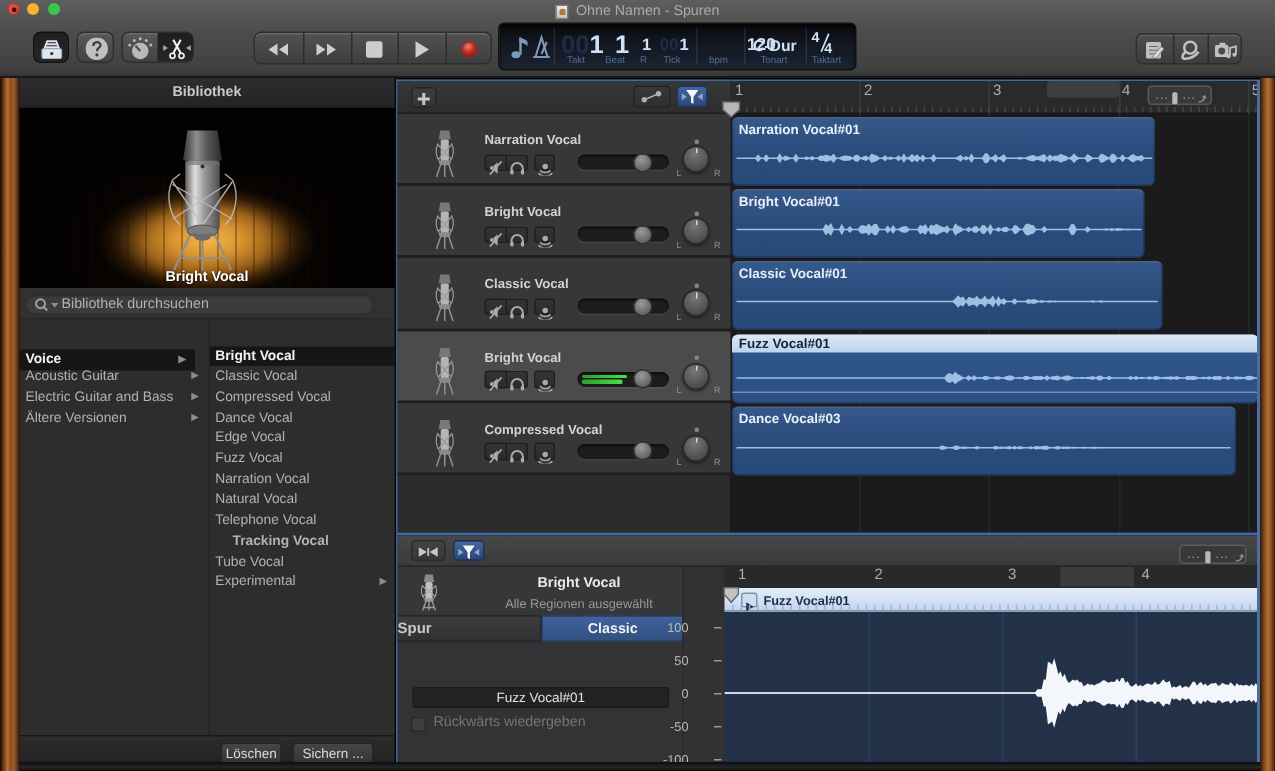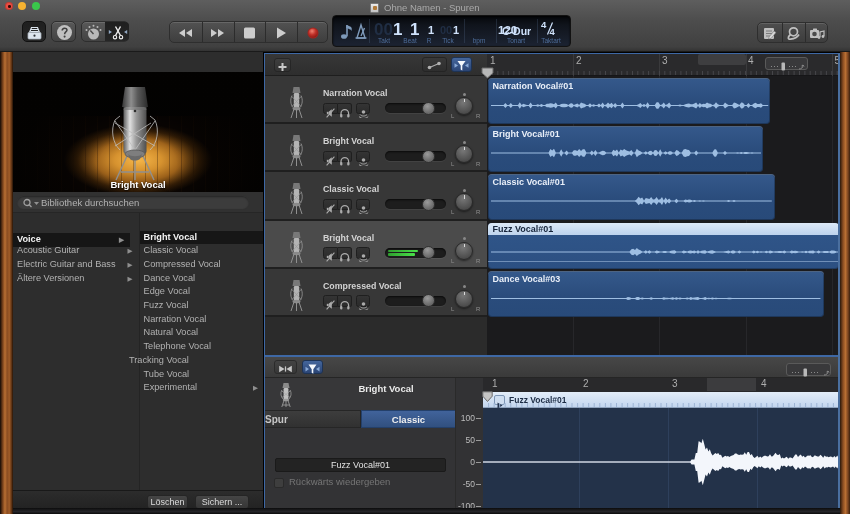--- a/index.html
+++ b/index.html
@@ -56,21 +56,21 @@
 .barline{position:absolute;top:0;width:1px;background:#3a3a3c;}
 .glines .barline{background:#27272a;}
 .region{position:absolute;border-radius:4px;background:linear-gradient(#35598b,#2a4c7c 55%,#284a79);box-shadow:inset 0 1px 0 rgba(255,255,255,.18), inset 0 0 0 1px rgba(0,0,0,.25);}
 .rname{position:absolute;left:5px;top:3px;font-size:9px;font-weight:bold;color:#e9eff8;white-space:nowrap;}
 
 #editor{left:264px;top:357px;width:574px;height:153px;background:#333335;border-left:1.5px solid #3e68a5;}
 #ebar{position:absolute;left:0;top:0;width:574px;height:21px;background:linear-gradient(#474747,#3a3a3a);border-bottom:1px solid #252525;}
 #eheader{position:absolute;left:0;top:21px;width:190px;height:32px;background:#373739;}
 #etabs{position:absolute;left:0;top:53px;width:191px;height:18px;}
 #escale{position:absolute;left:190px;top:21px;width:28px;height:132px;background:#323234;border-left:1px solid #2a2a2a;}
-.sclab{position:absolute;right:8px;font-size:8.5px;color:#bcbcbc;width:20px;text-align:right;}
+.sclab{position:absolute;right:24px;font-size:8.5px;color:#bcbcbc;width:20px;text-align:right;}
 .scdash{position:absolute;right:2px;width:5px;height:1px;background:#9a9a9a;}
 #eruler{position:absolute;left:218px;top:21px;width:356px;height:14px;background:#29292b;}
 #estrip{position:absolute;left:218px;top:35px;width:356px;height:16px;background:linear-gradient(#e3edf9,#c3d6ee);border-bottom:1px solid #8fa3bd;}
 #ewave{position:absolute;left:218px;top:51px;width:356px;height:102px;background:#233249;}
 #rightedge{left:838px;top:53px;width:2px;height:457px;background:#4a6f9f;}
 #botbar{left:13px;top:508px;width:827px;height:6px;background:linear-gradient(#0c0c0c,#26262a 60%,#0a0a0a);}
 </style></head><body>
 <div id="app">
 
 <div class="abs" id="toolbar">
@@ -212,20 +212,21 @@
             <circle cx="65" cy="13.5" r="1.4"></circle>
           </g>
     </svg>
   </div>
 </div>
 
 <div class="abs" id="wood-l"></div>
 <div class="abs" id="wood-r"></div>
 
 <div class="abs" id="library">
+  <div class="abs" id="libhead">Bibliothek</div>
   <div class="abs" id="stage">
     <div id="floor"></div>
     <div id="stagev"></div>
     <svg class="abs" style="left:86px;top:12px;" width="72" height="104">
       <defs>
             <linearGradient id="mg" x1="0" x2="1">
               <stop offset="0" stop-color="#5e5e5e"></stop>
               <stop offset="0.28" stop-color="#e0e0e0"></stop>
               <stop offset="0.55" stop-color="#9a9a9a"></stop>
               <stop offset="1" stop-color="#4e4e4e"></stop>
@@ -271,21 +272,21 @@
     <div class="lrow" style="left:0;top:58.599999999999994px;width:125.5px;padding-left:4px;">Ältere Versionen<span class="arr" style="right:6px;position:absolute;top:0;">▶</span></div>
     <div class="lrow hl" style="left:126.5px;top:17.5px;width:123.5px;padding-left:4px;">Bright Vocal</div>
     <div class="lrow" style="left:126.5px;top:31.2px;width:123.5px;padding-left:4px;">Classic Vocal</div>
     <div class="lrow" style="left:126.5px;top:44.9px;width:123.5px;padding-left:4px;">Compressed Vocal</div>
     <div class="lrow" style="left:126.5px;top:58.599999999999994px;width:123.5px;padding-left:4px;">Dance Vocal</div>
     <div class="lrow" style="left:126.5px;top:72.3px;width:123.5px;padding-left:4px;">Edge Vocal</div>
     <div class="lrow" style="left:126.5px;top:86.0px;width:123.5px;padding-left:4px;">Fuzz Vocal</div>
     <div class="lrow" style="left:126.5px;top:99.69999999999999px;width:123.5px;padding-left:4px;">Narration Vocal</div>
     <div class="lrow" style="left:126.5px;top:113.39999999999999px;width:123.5px;padding-left:4px;">Natural Vocal</div>
     <div class="lrow" style="left:126.5px;top:127.1px;width:123.5px;padding-left:4px;">Telephone Vocal</div>
-    <div class="lrow" style="left:112px;top:140.8px;width:123.5px;padding-left:4px;">Tracking Vocal</div>
+    <div class="lrow" style="left:138px;top:140.8px;width:123.5px;padding-left:4px;font-weight:bold;">Tracking Vocal</div>
     <div class="lrow" style="left:126.5px;top:154.5px;width:123.5px;padding-left:4px;">Tube Vocal</div>
     <div class="lrow" style="left:126.5px;top:168.2px;width:123.5px;padding-left:4px;">Experimental<span class="arr" style="right:5px;position:absolute;top:0;">▶</span></div>
   </div>
   <div class="abs" id="libfoot">
     <div class="fbtn" style="left:134px;width:41px;">Löschen</div>
     <div class="fbtn" style="left:182px;width:54px;">Sichern ...</div>
   </div>
 </div>
 
 <div class="abs" id="thead">
@@ -655,20 +656,21 @@
   </div>
   <div class="abs" id="eheader">
     <svg class="abs" style="left:14px;top:4px;" width="14" height="26">
       <path d="M4.5 1h5l1 5h-7z" fill="#8a8a8a"></path>
           <rect x="4.6" y="6" width="4.8" height="12" rx="1.2" fill="#c0c0c0"></rect>
       <path d="M2.8 8c-1.5 3-1 7 1.2 9M11.2 8c1.5 3 1 7-1.2 9M3 9l8 6.5M11 9l-8 6.5" stroke="#a8a8a8" stroke-width="0.7" fill="none"></path>
       <path d="M5 18.5l-2.2 6.5M9 18.5l2.2 6.5M7 18.5V25M3.5 23h7" stroke="#999" stroke-width="0.9" fill="none"></path>
       <ellipse cx="7" cy="18" rx="3.2" ry="1.3" fill="#9a9a9a"></ellipse>
     </svg>
     <div class="abs" style="left:30px;top:5px;width:182px;text-align:center;font-size:9.5px;font-weight:bold;color:#e9e9e9;">Bright Vocal</div>
+    <div class="abs" style="left:30px;top:19px;width:182px;text-align:center;font-size:8.5px;color:#9a9a9a;">Alle Regionen ausgewählt</div>
   </div>
   <div class="abs" id="etabs">
     <div class="abs" style="left:0;top:0;width:96px;height:18px;background:linear-gradient(#3d3d3d,#313131);border:1px solid #262626;border-left:none;color:#c6c6c6;font-size:10px;font-weight:bold;text-align:left;line-height:17px;">Spur</div>
     <div class="abs" style="left:96px;top:0;width:95px;height:18px;background:linear-gradient(#41639b,#31507f);border:1px solid #24406a;color:#f0f0f0;font-size:9.5px;font-weight:bold;text-align:center;line-height:17px;">Classic</div>
   </div>
   <div class="abs" style="left:10px;top:101px;width:171px;height:14px;background:#232323;border:1px solid #1a1a1a;border-radius:2px;color:#e2e2e2;font-size:9px;text-align:center;line-height:13px;">Fuzz Vocal#01</div>
   <div class="abs" style="left:9px;top:121px;width:10px;height:10px;background:#3e3e3e;border:1px solid #2a2a2a;border-radius:2px;"></div>
   <div class="abs" style="left:24px;top:119px;font-size:9.5px;color:#757575;text-align:right;">Rückwärts wiedergeben</div>
   <div class="abs" id="escale">
     <span class="sclab" style="top:35px;">100</span>

